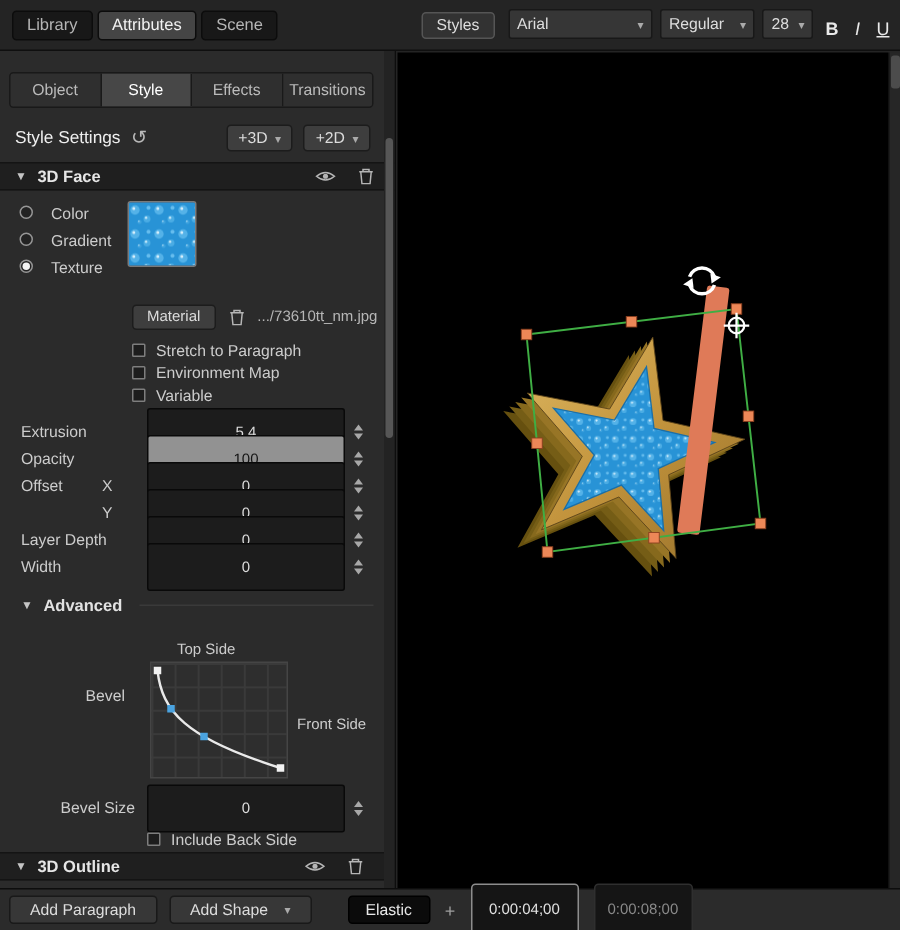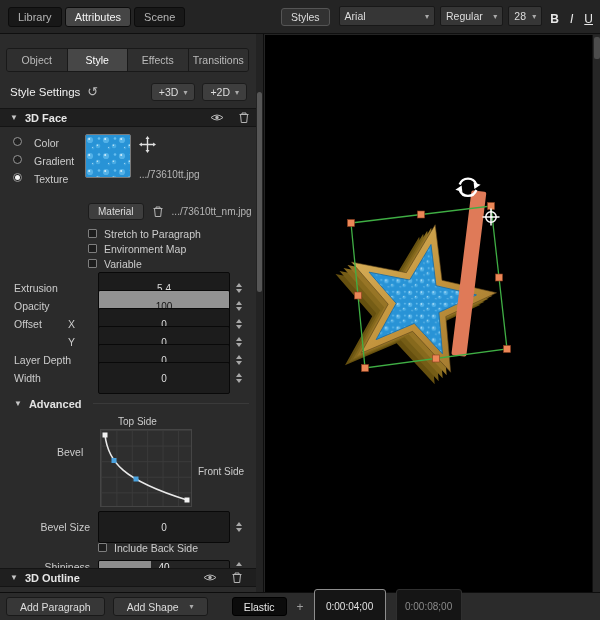--- a/index.html
+++ b/index.html
@@ -73,21 +73,21 @@
   .field{width:132px;height:32px;background:#1c1c1c;border:1px solid #090909;border-radius:2px;display:flex;align-items:center;justify-content:center;font-size:10px;color:#ddd}
   .field.filled{background:#929292;color:#141414}
   .stepper{margin-left:4px;display:flex;flex-direction:column;gap:2px;padding:1px 2px;cursor:default}
   .tri-up{width:0;height:0;border-left:3.5px solid transparent;border-right:3.5px solid transparent;border-bottom:4px solid #a8a8a8}
   .tri-dn{width:0;height:0;border-left:3.5px solid transparent;border-right:3.5px solid transparent;border-top:4px solid #a8a8a8}
 
   .advanced-head{display:flex;align-items:center;gap:7px;margin:9px 14px 0 14px;height:15px}
   .advanced-title{font-weight:bold;font-size:11px;color:#e2e2e2}
   .advanced-rule{flex:1;border-top:1px solid #3a3a3a;margin-left:4px}
 
-  .bevel-area{position:relative;height:102px;margin-top:5px}
+  .bevel-area{position:relative;height:102px;margin-top:17px}
   .bevel-top-label{position:absolute;left:118px;top:0;font-size:10px;color:#ccc}
   .bevel-lbl{position:absolute;left:57px;top:30px;font-size:10.5px;color:#ccc}
   .bevel-box{position:absolute;left:100px;top:13px;width:92px;height:78px;background:#2e2e2e;border:1px solid #454545;
     background-image:linear-gradient(#3a3a3a 1px,transparent 1px),linear-gradient(90deg,#3a3a3a 1px,transparent 1px);
     background-size:15.4px 15.6px}
   .bevel-front-label{position:absolute;left:198px;top:50px;font-size:10px;color:#ccc}
 
   .include-row{margin:4px 0 0 98px}
   .slider{position:relative;width:132px;height:14px;background:#242424;border:1px solid #090909;border-radius:2px;overflow:hidden}
   .slider .fill{position:absolute;left:0;top:0;bottom:0;background:#8d8d8d}
@@ -218,32 +218,20 @@
         <div class="radio-row">
           <span class="radio sel"></span>
           <span class="radio-label">Texture</span>
         </div>
       </div>
       <div class="texture-thumb">
         <svg width="44" height="42" viewBox="0 0 44 42">
             <rect width="44" height="42" fill="url(#drops)"></rect>
           </svg>
       </div>
-      <div class="thumb-side">
-        <span>
-          <svg width="17" height="17" viewBox="0 0 17 17">
-            <path d="M8.5,2 V15 M2,8.5 H15" stroke="#e0e0e0" stroke-width="1.4" fill="none"></path>
-            <path d="M8.5,0 L6.5,2.9 H10.5 Z" fill="#e0e0e0"></path>
-            <path d="M8.5,17 L6.5,14.1 H10.5 Z" fill="#e0e0e0"></path>
-            <path d="M0,8.5 L2.9,6.5 V10.5 Z" fill="#e0e0e0"></path>
-            <path d="M17,8.5 L14.1,6.5 V10.5 Z" fill="#e0e0e0"></path>
-          </svg>
-        </span>
-        <span class="file-label">.../73610tt.jpg</span>
-      </div>
     </div>
 
     <div class="material-row">
       <button class="material-btn">Material</button>
       <span class="icon-btn">
         <svg width="10" height="11" viewBox="0 0 10 11">
             <path d="M0.5,2.5 h9 M3,2.5 V1 h4 v1.5 M1.5,2.5 l0.8,8 h5.4 l0.8,-8" fill="none" stroke="#b5b5b5"></path>
           </svg>
       </span>
       <span class="file-label">.../73610tt_nm.jpg</span>

